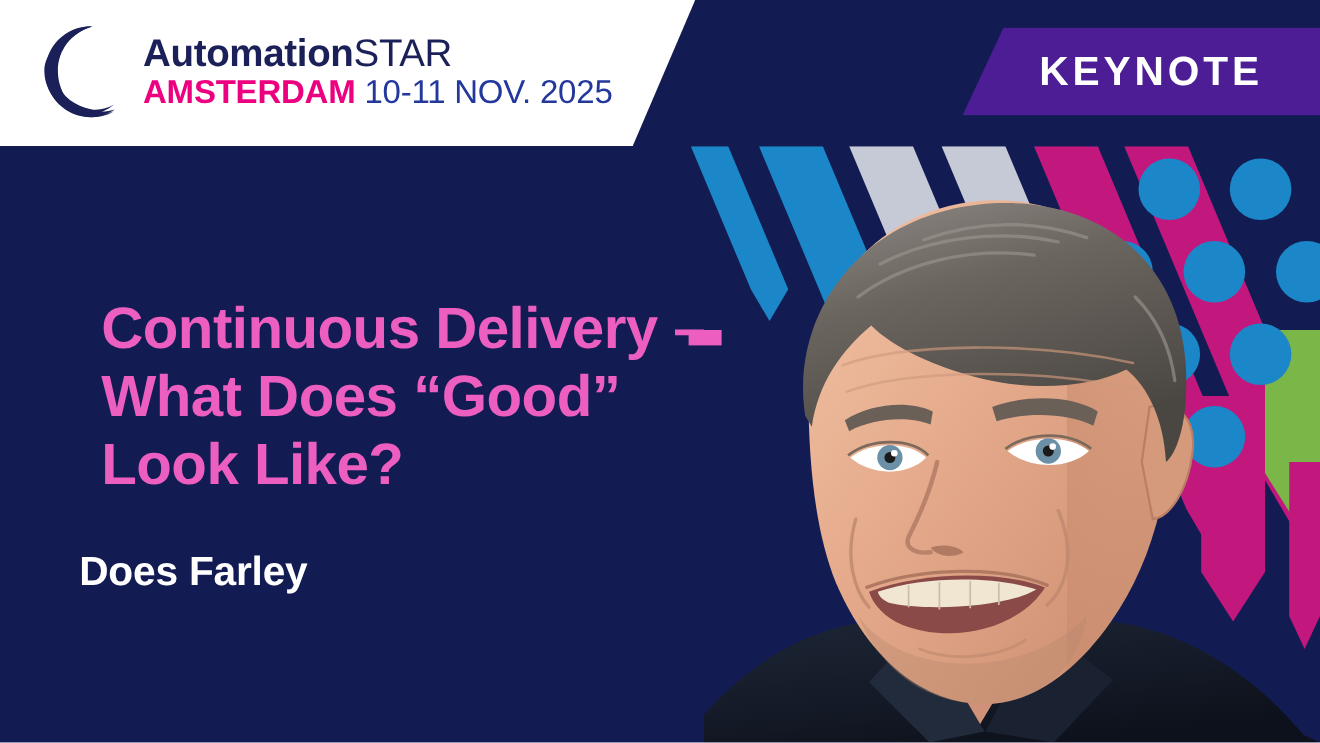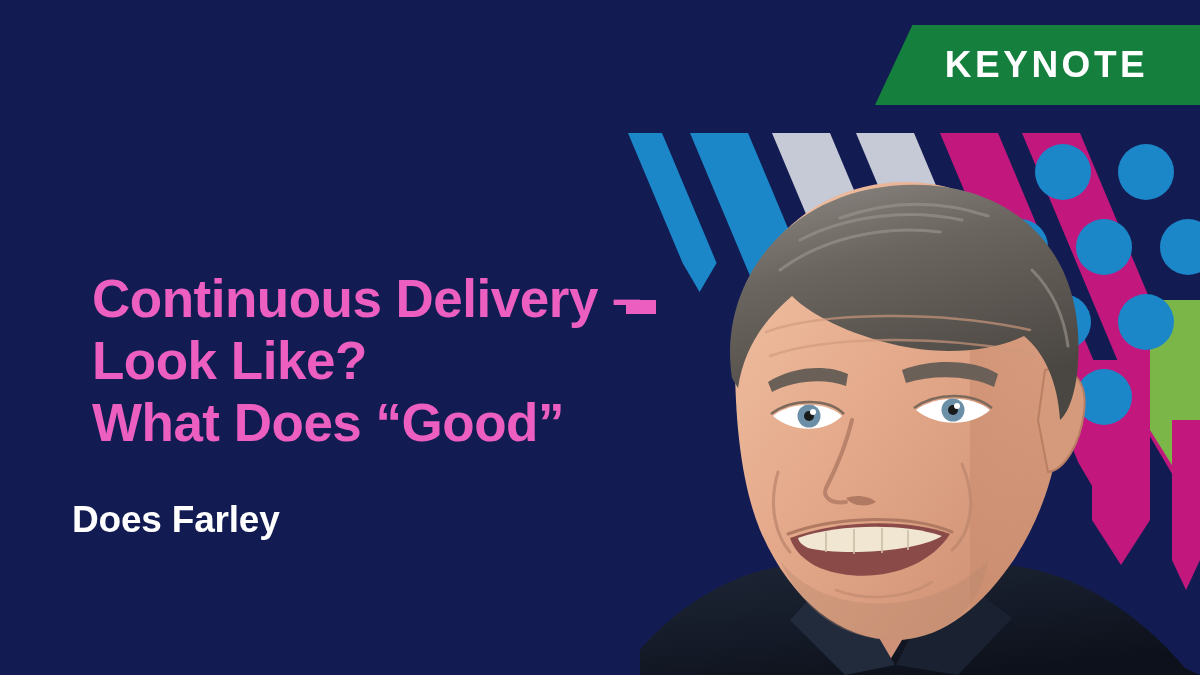--- a/index.html
+++ b/index.html
@@ -271,28 +271,54 @@
       <path fill="none" stroke="#c08a70" stroke-width="3" stroke-linecap="round" opacity="0.85" d="M138,352 C128,386 136,416 150,432 M322,344 C338,382 330,414 312,430"></path>
 
       <path fill="none" stroke="#c08a70" stroke-width="2.6" stroke-linecap="round" opacity="0.7" d="M196,470 C226,482 268,478 292,462"></path>
 
       <path fill="none" stroke="#cf9a7e" stroke-width="2.4" stroke-linecap="round" opacity="0.65" d="M126,212 C180,192 300,190 390,210 M130,236 C186,216 302,214 394,234"></path>
 
       <path fill="#b5866e" opacity="0.35" d="M140,440 C180,496 290,500 348,440 C340,492 300,520 255,520 C204,520 162,492 140,440 Z"></path>
     </svg>
   </div>
 
-
-  <div class="keynote-badge" style="background: #15803d; align-items: center;">
+  <div class="header">
+    <div class="header-inner">
+      <svg class="logo-mark" viewBox="0 0 100 100" xmlns="http://www.w3.org/2000/svg">
+        <path fill="#1b2158" d="M50,4 C75.4,4 96,24.6 96,50 C96,75.4 75.4,96 50,96
+                 C24.6,96 4,75.4 4,50 C4,24.6 24.6,4 50,4 Z
+                 M50,15 C30.7,15 15,30.7 15,50 C15,69.3 30.7,85 50,85
+                 C69.3,85 85,69.3 85,50 C85,30.7 69.3,15 50,15 Z" opacity="0"></path>
+
+        <path fill="#1b2158" d="M62,6 C36,6 15,27 15,53 C15,79 36,100 62,100 C70,100 78,98 84,94
+                 C74,98 63,99 55,96 C37,89 26,72 26,52 C26,31 40,13 60,7 Z" transform="translate(2,-4)"></path>
+        <path fill="#1b2158" d="M66,4 C40,4 19,25 19,51 C19,77 40,98 66,98 C74,98 81,96 88,92
+                 C80,95 71,96 63,94 C43,88 31,70 31,50 C31,29 46,11 66,5 Z" transform="translate(-4,-2) scale(1.0)"></path>
+
+        <path fill="#1b2158" d="M20,62 C26,80 42,93 60,93 C70,93 79,89 86,83
+                 C79,87 71,89 63,88 C46,85 33,75 26,60 Z"></path>
+        <path fill="#1b2158" d="M14,48 C14,70 30,88 52,92 C36,85 26,70 25,52
+                 C24,34 33,18 48,10 C29,16 14,31 14,48 Z"></path>
+        <path fill="#1b2158" d="M30,74 C38,86 52,94 66,94 C74,94 81,92 87,88
+                 C80,90 72,91 65,89 C52,86 40,81 32,72 Z"></path>
+      </svg>
+      <div class="logo-type">
+        <div class="logo-line1" style="color: rgb(27, 33, 88);"><span class="b">Automation</span><span class="l">STAR</span></div>
+        <div class="logo-line2"><span class="city" style="color: rgb(236, 0, 128);">AMSTERDAM</span> <span class="date" style="color: rgb(34, 56, 156);">10-11 NOV. 2025</span></div>
+      </div>
+    </div>
+  </div>
+
+  <div class="keynote-badge" style="background: #4c1d95; align-items: center;">
     <span>KEYNOTE</span>
   </div>
 
   <div class="talk-title" style="color: rgb(236, 95, 192); margin-left: 20px;">
     <span class="ln">Continuous Delivery –</span>
+    <span class="ln">What Does “Good”</span>
     <span class="ln">Look Like?</span>
-    <span class="ln">What Does “Good”</span>
   </div>
 
   <div class="speaker">
     <div class="speaker-name">Does Farley</div>
   </div>
 
 </div>
 
 </body></html>

